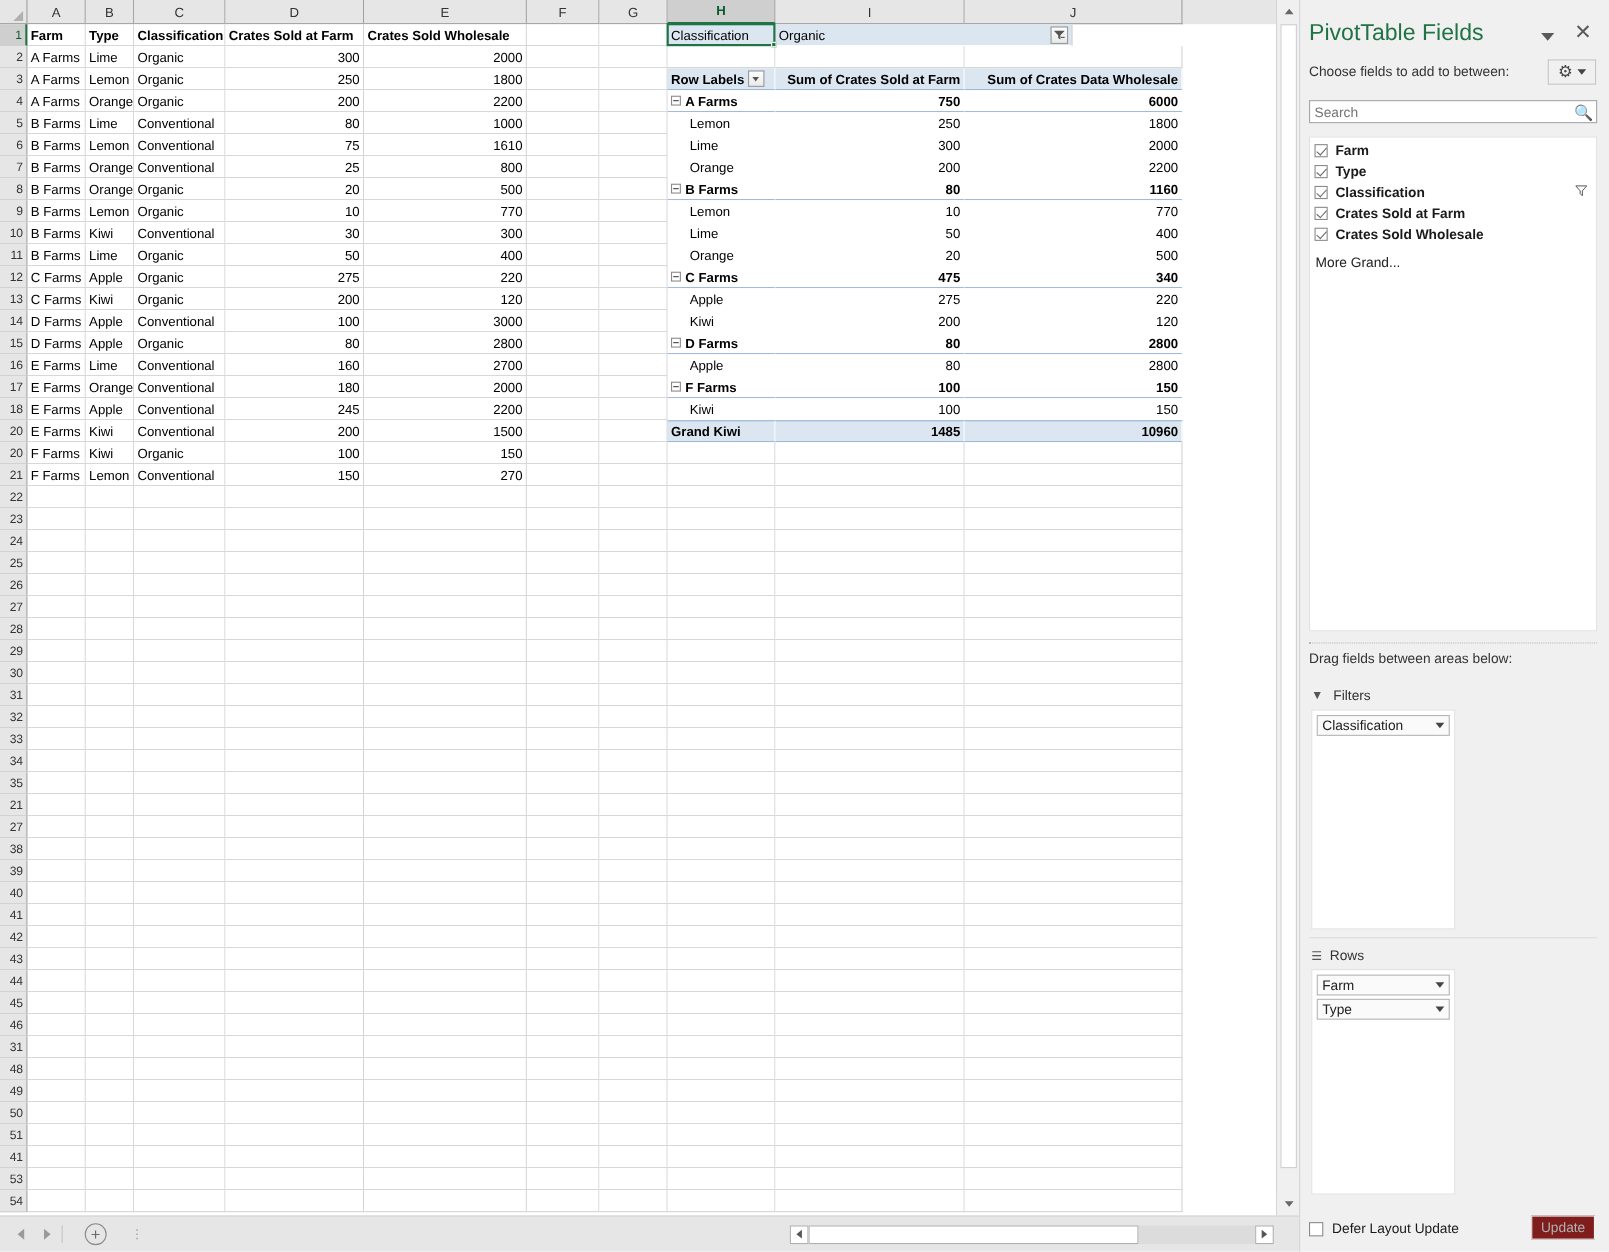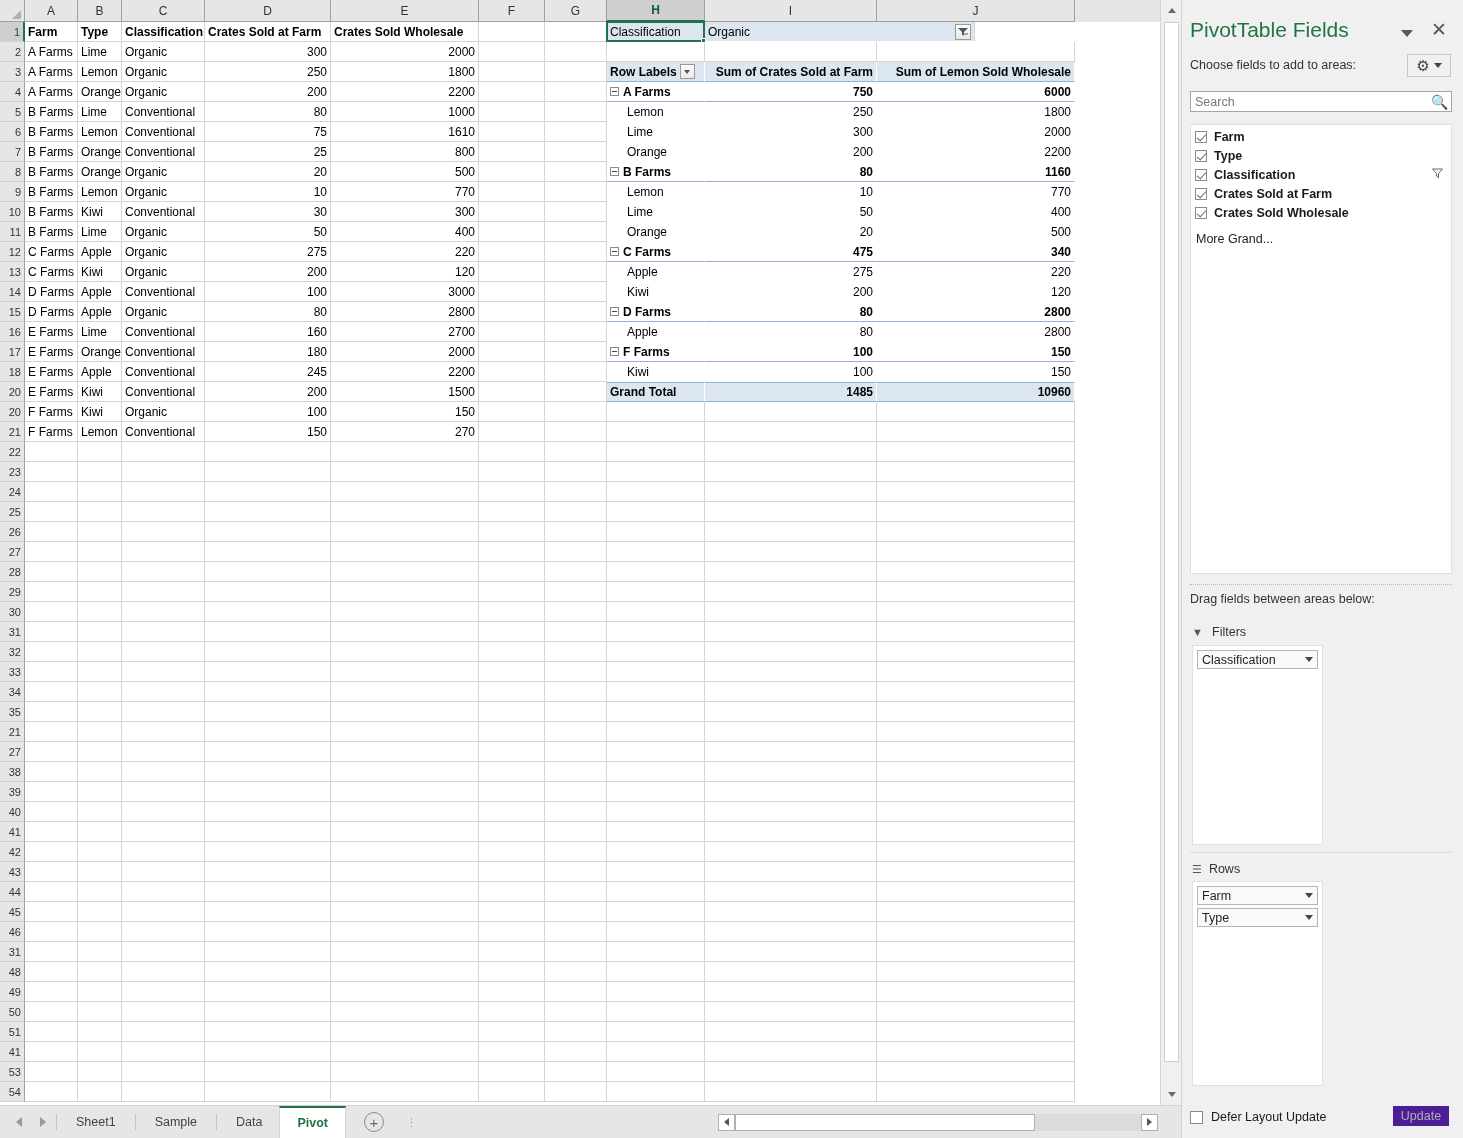--- a/index.html
+++ b/index.html
@@ -387,21 +387,21 @@
     position: absolute; left: 8px; bottom: 14px;
     display: flex; align-items: center; gap: 8px;
   }
   #defer-chk {
     width: 13px; height: 13px; border: 1px solid #8a8a8a; background: #fff;
   }
   #defer-label { font-size: 12.5px; color: #1a1a1a; }
   #update-btn {
     position: absolute; right: 13px; bottom: 11px;
     width: 58px; height: 22px;
-    background: #4c1d95; border: 1px solid #f0f0f0;
+    background: #7f1d1d; border: 1px solid #f0f0f0;
     color: #b0b0b0; font-size: 12.5px;
     display: flex; align-items: center; justify-content: center;
   }
 </style>
 </head>
 <body>
 
 <div id="app">
 
   <div id="grid-area">
@@ -518,21 +518,21 @@
           <div class="cell num" style="width: 148px;">1800</div>
           <div class="cell blank" style="width: 66px;"></div>
           <div class="cell blank" style="width: 62px;"></div>
           <div class="cell pv-header" style="width: 98px;">
             <span>Row Labels</span>
             <div class="dropdown-btn">
               <span class="tri"></span>
             </div>
           </div>
           <div class="cell pv-header num" style="width: 172px;">Sum of Crates Sold at Farm</div>
-          <div class="cell pv-header num" style="width: 198px;">Sum of Lemon Sold Wholesale</div>
+          <div class="cell pv-header num" style="width: 198px;">Sum of Crates Data Wholesale</div>
         </div>
         <div class="grid-row" style="top: 60px;">
           <div class="cell " style="width: 53px;">A Farms</div>
           <div class="cell " style="width: 44px;">Orange</div>
           <div class="cell " style="width: 83px;">Organic</div>
           <div class="cell num" style="width: 126px;">200</div>
           <div class="cell num" style="width: 148px;">2200</div>
           <div class="cell blank" style="width: 66px;"></div>
           <div class="cell blank" style="width: 62px;"></div>
           <div class="cell pv-group" style="width: 98px;">
@@ -753,21 +753,21 @@
           <div class="cell pv-item num" style="width: 198px;">150</div>
         </div>
         <div class="grid-row" style="top: 360px;">
           <div class="cell " style="width: 53px;">E Farms</div>
           <div class="cell " style="width: 44px;">Kiwi</div>
           <div class="cell " style="width: 83px;">Conventional</div>
           <div class="cell num" style="width: 126px;">200</div>
           <div class="cell num" style="width: 148px;">1500</div>
           <div class="cell blank" style="width: 66px;"></div>
           <div class="cell blank" style="width: 62px;"></div>
-          <div class="cell pv-total" style="width: 98px;">Grand Total</div>
+          <div class="cell pv-total" style="width: 98px;">Grand Kiwi</div>
           <div class="cell pv-total num" style="width: 172px;">1485</div>
           <div class="cell pv-total num" style="width: 198px;">10960</div>
         </div>
         <div class="grid-row" style="top: 380px;">
           <div class="cell " style="width: 53px;">F Farms</div>
           <div class="cell " style="width: 44px;">Kiwi</div>
           <div class="cell " style="width: 83px;">Organic</div>
           <div class="cell num" style="width: 126px;">100</div>
           <div class="cell num" style="width: 148px;">150</div>
           <div class="cell blank" style="width: 66px;"></div>
@@ -1200,28 +1200,20 @@
       </div>
     </div>
   </div>
 
   <div id="tabbar">
     <div class="nav-arrows">
       <div class="la"></div>
       <div class="ra"></div>
     </div>
     <div class="tab-sep"></div>
-    <div id="sheet-tabs" style="display:flex;align-items:center;">
-        <div class="sheet-tab">Sheet1</div>
-        <div class="tab-sep"></div>
-        <div class="sheet-tab">Sample</div>
-        <div class="tab-sep"></div>
-        <div class="sheet-tab">Data</div>
-        <div class="sheet-tab active">Pivot</div>
-      </div>
     <div class="add-sheet">+</div>
     <div class="hdots">⋮</div>
 
     <div id="h-scroll">
       <div class="hs-btn">
         <div class="lt"></div>
       </div>
       <div id="h-track">
         <div id="h-thumb"></div>
       </div>
@@ -1233,21 +1225,21 @@
 
   <div id="pane">
 
     <div id="pane-title">PivotTable Fields</div>
 
     <div id="pane-collapse">
       <div class="tri"></div>
     </div>
     <div id="pane-close">✕</div>
 
-    <div id="choose-label">Choose fields to add to areas:</div>
+    <div id="choose-label">Choose fields to add to between:</div>
 
     <div id="gear-btn">
       <span class="gear-glyph">⚙</span>
       <span class="tri"></span>
     </div>
 
     <div id="search-box">
       <input id="search-input" type="text" placeholder="Search" style="">
       <span class="search-glyph">🔍</span>
     </div>

